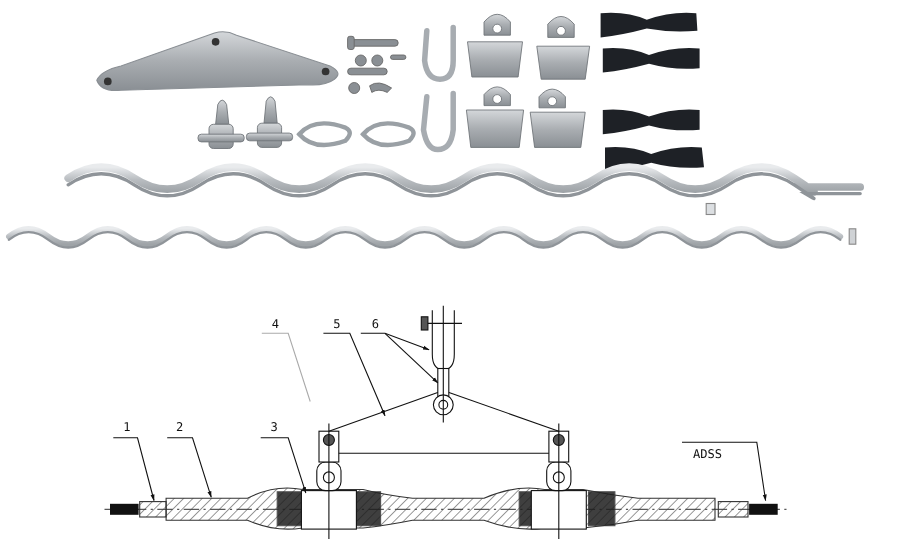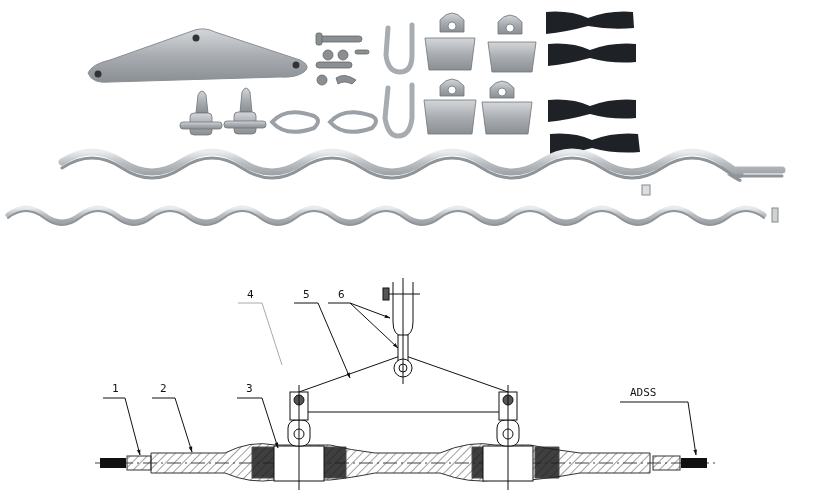--- a/index.html
+++ b/index.html
@@ -165,13 +165,13 @@
     <polyline points="620,402 688,402 696,455" marker-end="url(#arr)"></polyline>
   </g>
 </svg>
 
 <span class="lbl" style="left:112px;top:382px">1</span>
 <span class="lbl" style="left:160px;top:382px">2</span>
 <span class="lbl" style="left:246px;top:382px">3</span>
 <span class="lbl" style="left:247px;top:288px">4</span>
 <span class="lbl" style="left:303px;top:288px">5</span>
 <span class="lbl" style="left:338px;top:288px">6</span>
-<span class="lbl" style="left:630px;top:386px">ADSS</span>
+<span class="lbl" style="left:630px;top:406px">ADSS</span>
 
 </body></html>

